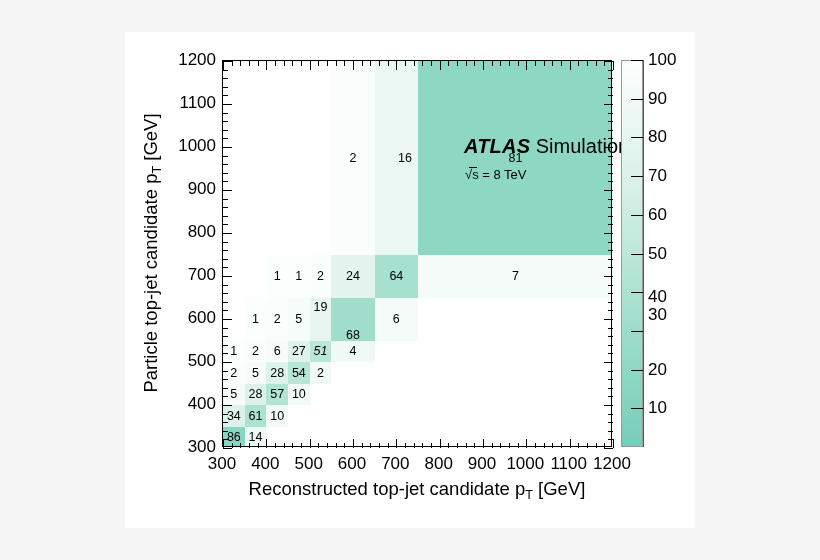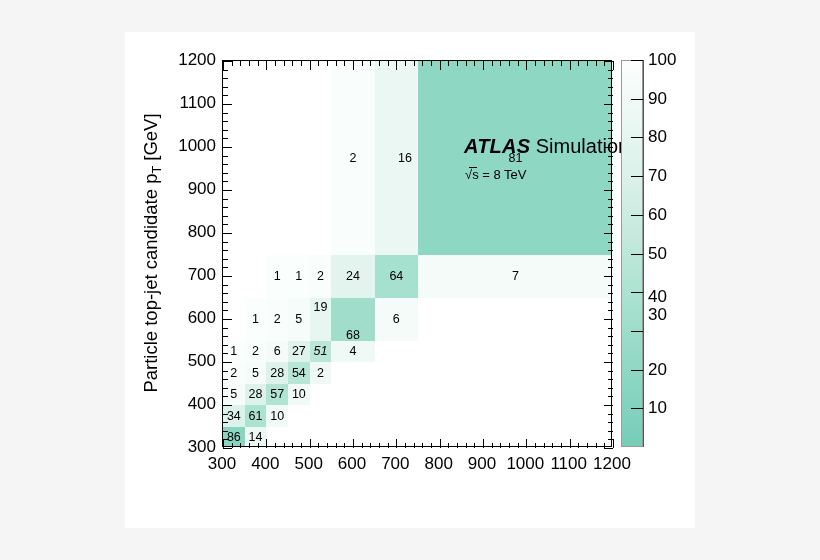--- a/index.html
+++ b/index.html
@@ -98,20 +98,23 @@
 <body>
 
 <div id="canvas">
 
   <div id="card"></div>
 
   <div id="ytitle">
     <span>Particle top-jet candidate p</span><sub>T</sub><span> [GeV]</span>
   </div>
 
+  <div id="xtitle">
+    <span>Reconstructed top-jet candidate p</span><sub>T</sub><span> [GeV]</span>
+  </div>
 
   <div id="frame">
     <div id="cells">
         <div class="cell" style="left: 0px; top: 365.5px; width: 21.6667px; height: 21.5px; background: rgb(136, 213, 193);"></div>
         <div class="cell-label" style="left: 10.8333px; top: 376.25px;">86</div>
         <div class="cell" style="left: 21.6667px; top: 365.5px; width: 21.6667px; height: 21.5px; background: rgb(237, 248, 244);"></div>
         <div class="cell-label" style="left: 32.5px; top: 376.25px;">14</div>
         <div class="cell" style="left: 0px; top: 344px; width: 21.6667px; height: 21.5px; background: rgb(220, 242, 234);"></div>
         <div class="cell-label" style="left: 10.8333px; top: 354.75px;">34</div>
         <div class="cell" style="left: 21.6667px; top: 344px; width: 21.6667px; height: 21.5px; background: rgb(171, 226, 208);"></div>

